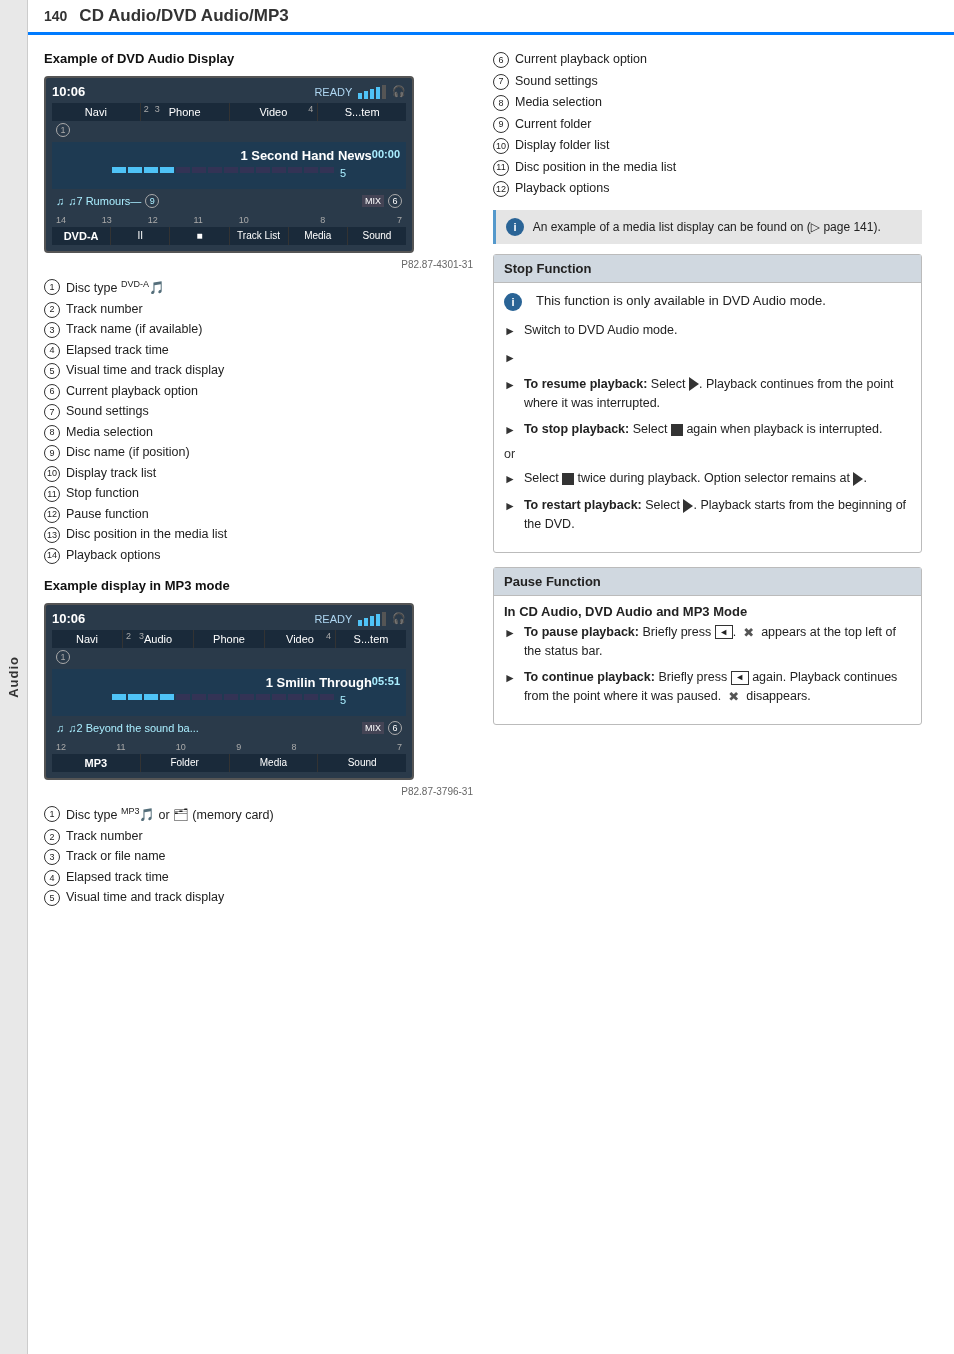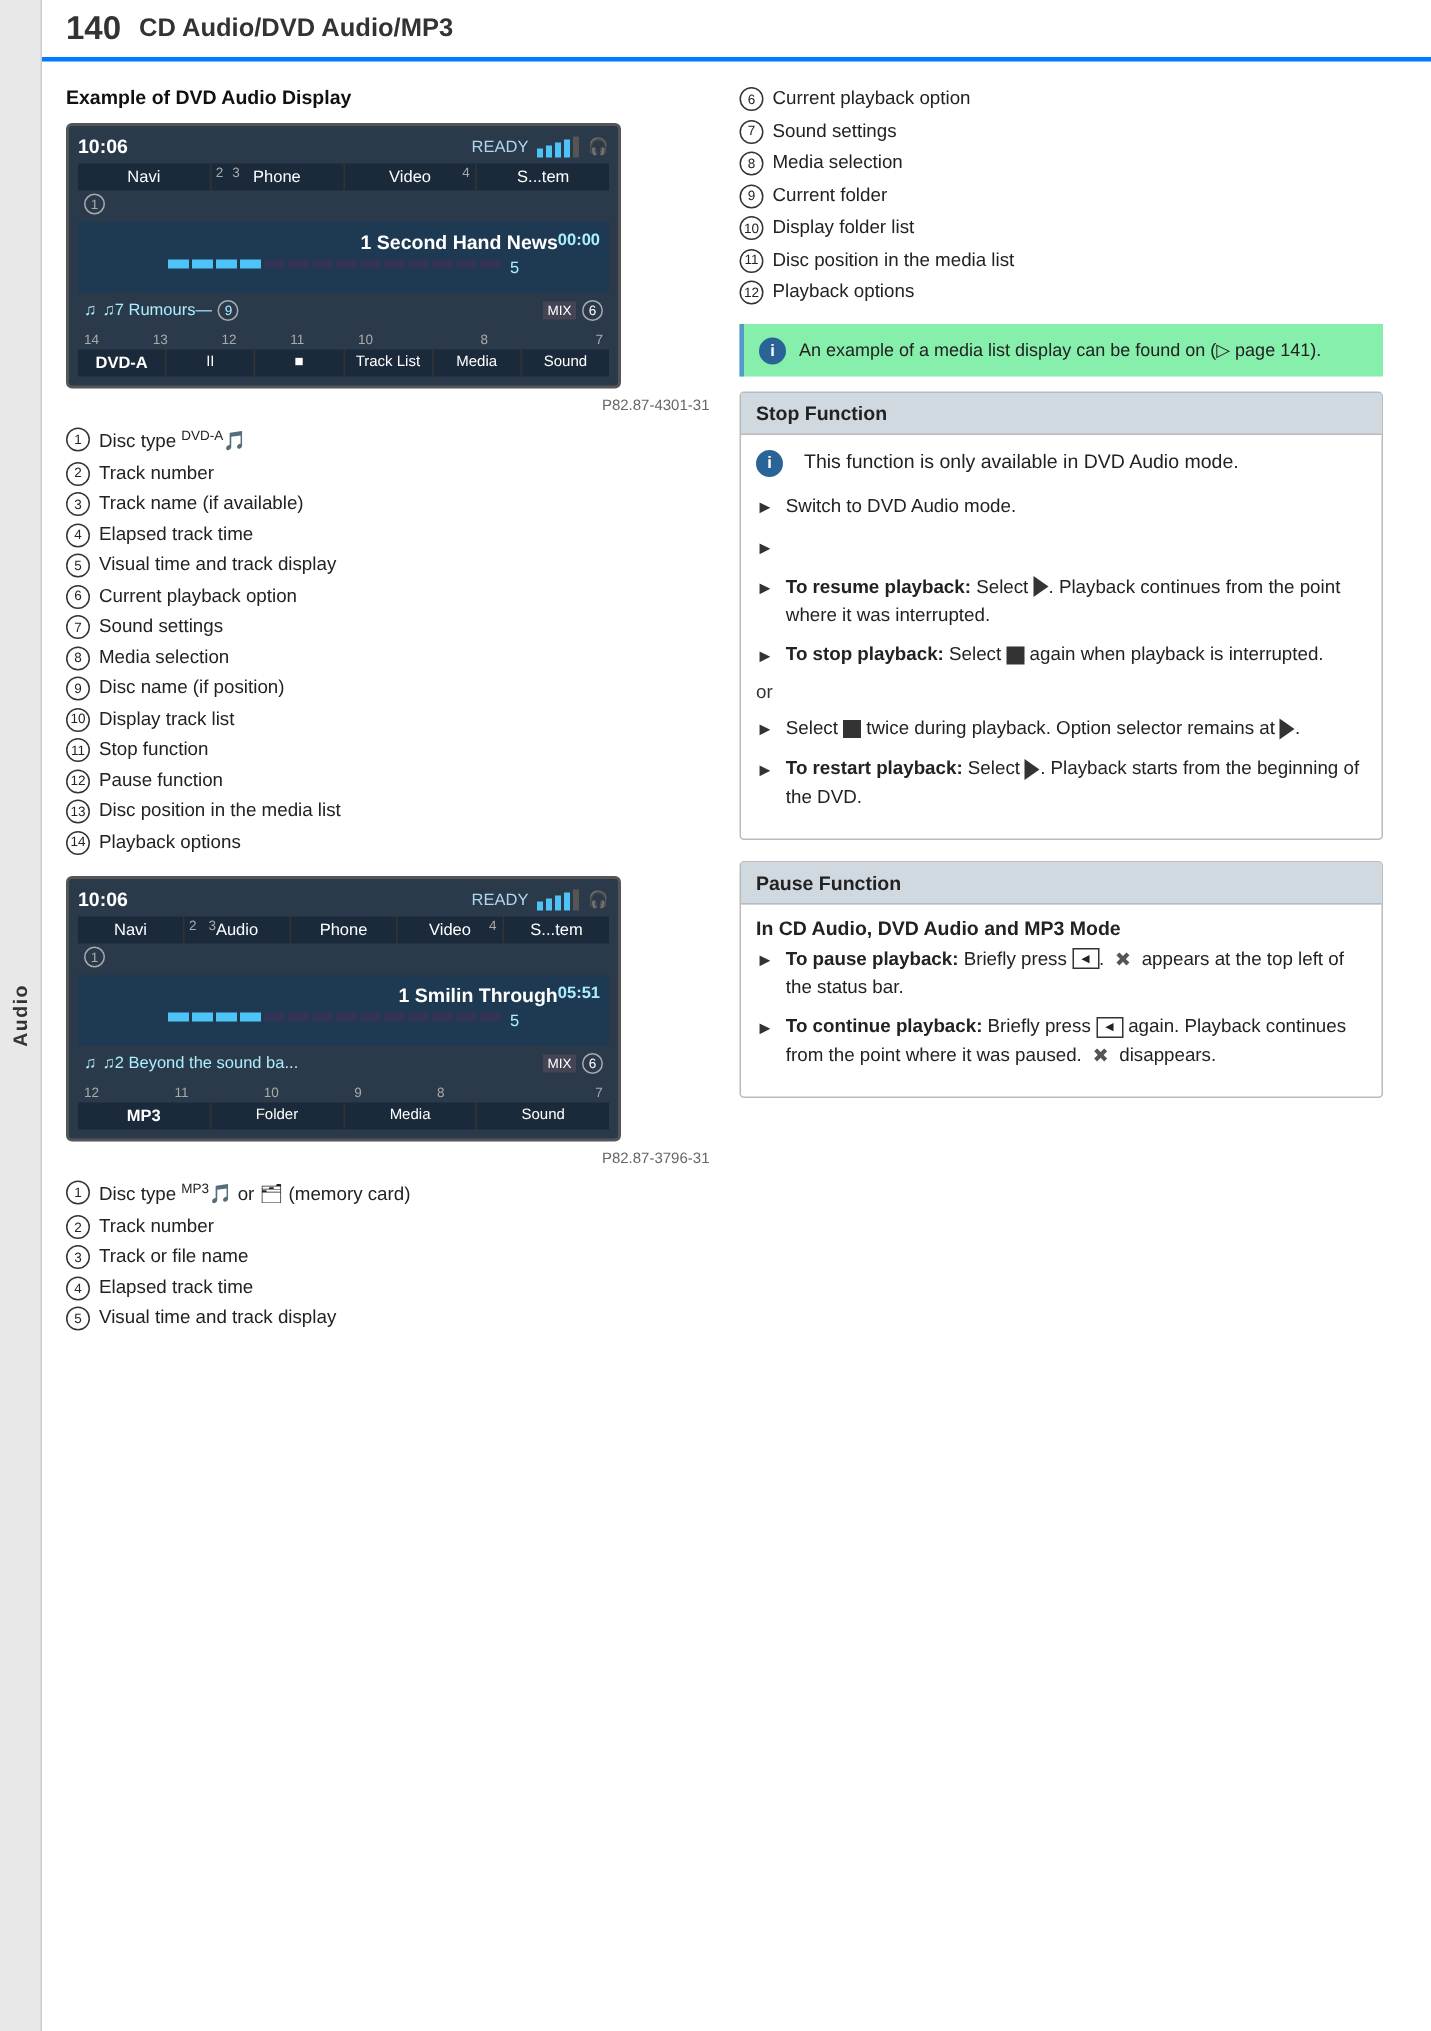--- a/index.html
+++ b/index.html
@@ -46,21 +46,21 @@
     
     .page-header {
       background: #fff;
       border-bottom: 3px solid #007bff;
       padding: 6px 16px;
       display: flex;
       align-items: center;
       gap: 12px;
     }
     .page-number {
-      font-size: 22px;
+      font-size: 14px;
       font-weight: bold;
       color: #333;
     }
     .page-title {
       font-size: 17px;
       font-weight: bold;
       color: #333;
     }
 
     
@@ -235,21 +235,21 @@
     .right-list li {
       display: flex;
       gap: 6px;
       margin-bottom: 4px;
       font-size: 12.5px;
       line-height: 1.4;
     }
 
     
     .info-box {
-      background: #86efac;
+      background: #e5e5e5;
       border-left: 3px solid #5599cc;
       padding: 8px 10px;
       margin: 10px 0;
       font-size: 12px;
       line-height: 1.5;
     }
     .info-icon {
       display: inline-flex;
       align-items: center;
       justify-content: center;
@@ -554,20 +554,21 @@
                 <span>Disc position in the media list</span>
               </li>
             <li>
                 <span class="circled">14</span>
                 <span>Playback options</span>
               </li>
           </ul>
         </div>
 
         <div style="margin-top:14px;">
+          <div class="section-title">Example display in MP3 mode</div>
 
           <div class="display-mockup">
             <div class="display-top-bar">
               <span class="display-time">10:06</span>
               <div class="display-status">
                 <span>READY</span>
                 <div class="signal-bars">
                   <div class="signal-bar" style="height:6px;"></div>
                   <div class="signal-bar" style="height:8px;"></div>
                   <div class="signal-bar" style="height:10px;"></div>

